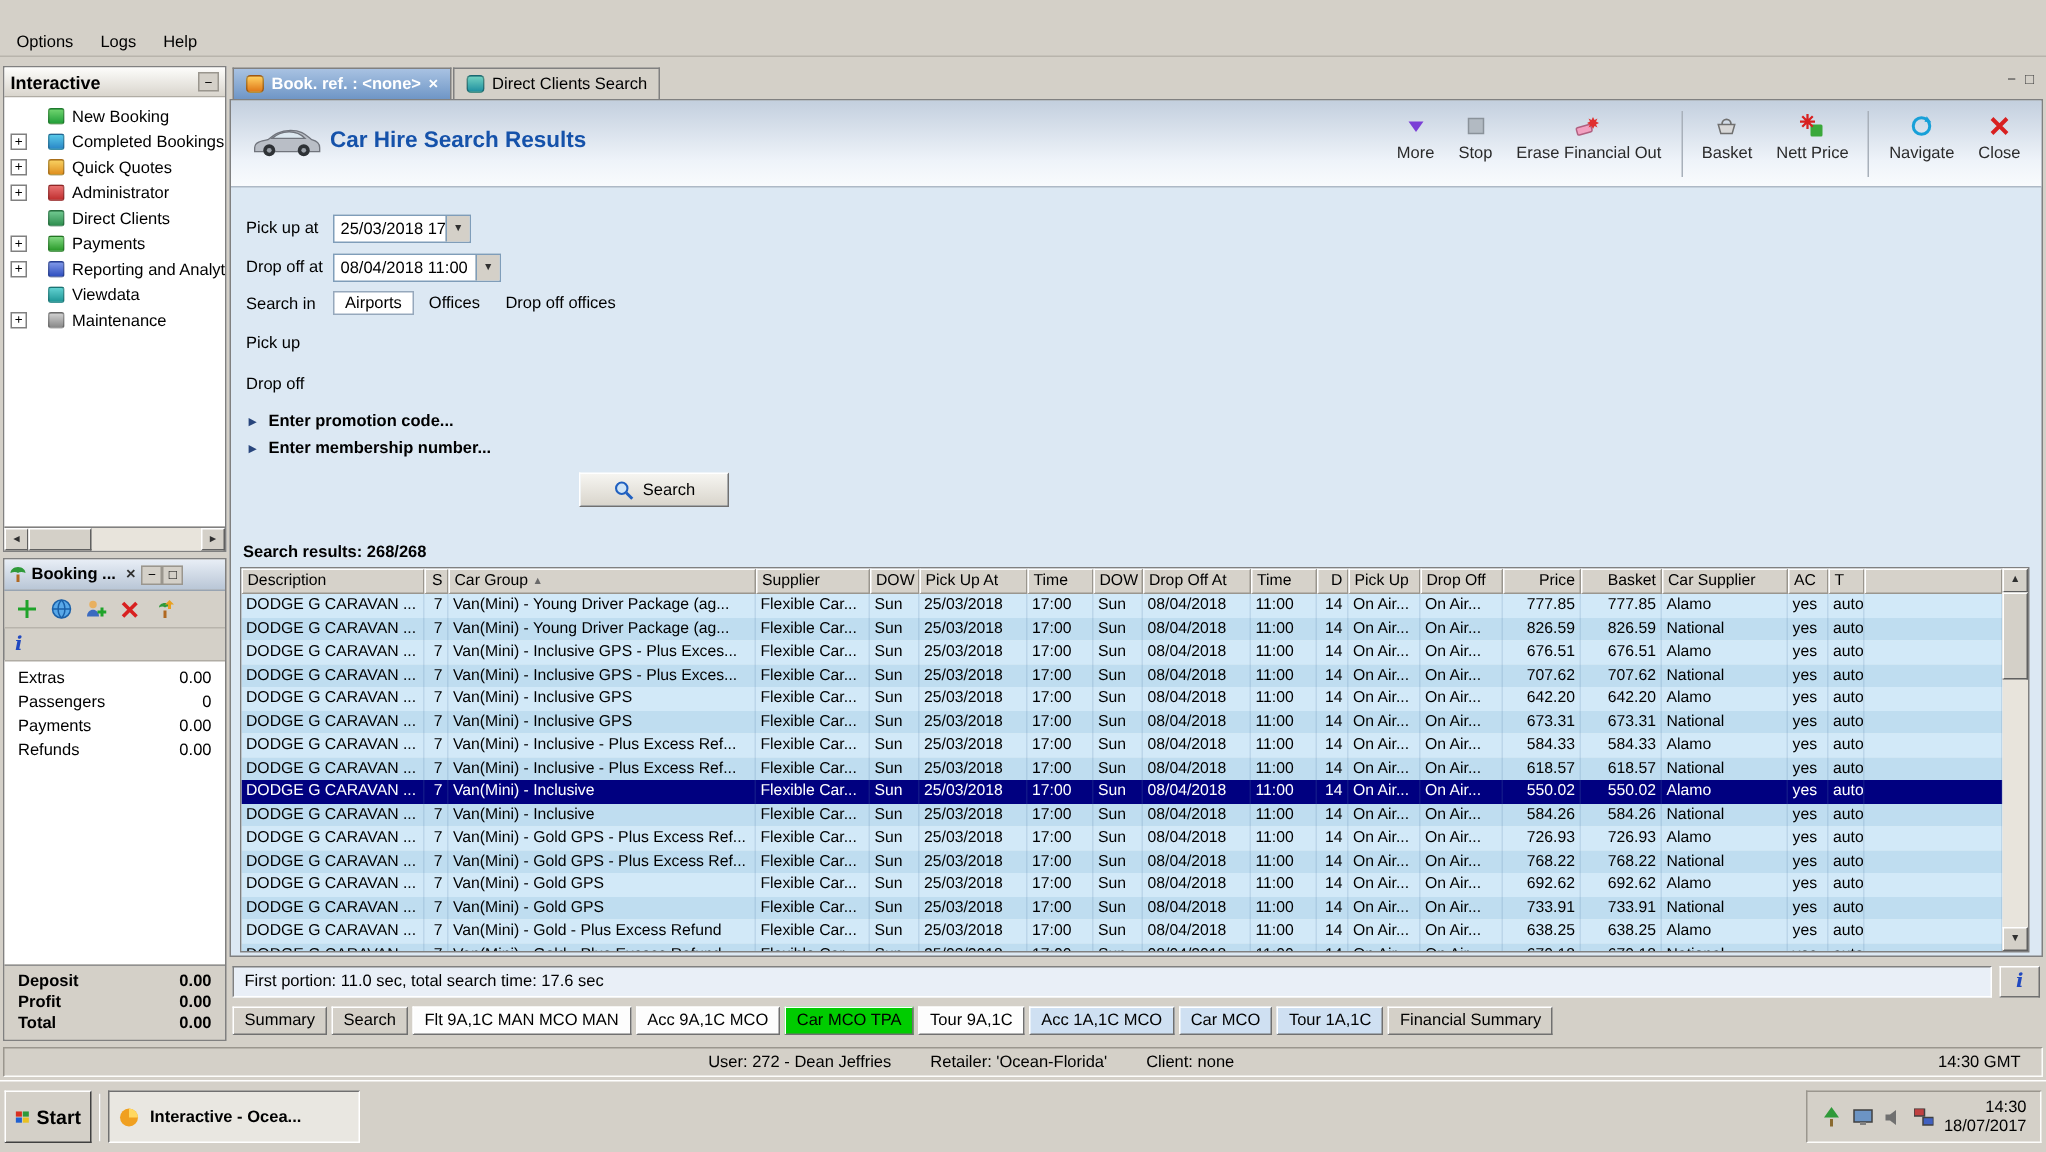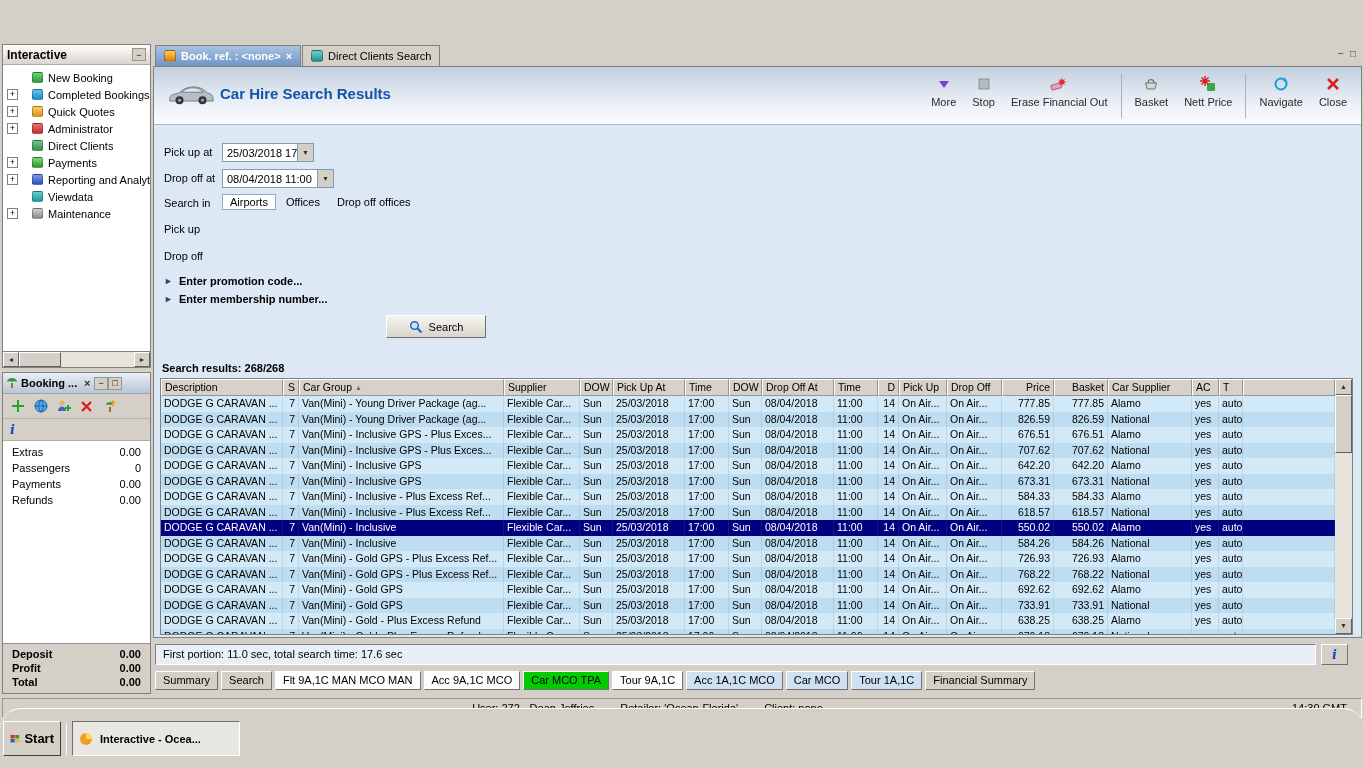--- a/index.html
+++ b/index.html
@@ -159,21 +159,21 @@
     white-space:nowrap;overflow:hidden;border-right:1px solid rgba(90,130,170,.18);}
   .gc.r{text-align:right;}
   .vscroll{position:absolute;top:0;right:0;width:17px;bottom:0;background:#e8e4dc;
     display:flex;flex-direction:column;}
   .vscroll .scroll-arrow{width:100%;height:16px;line-height:14px;}
   .vscroll .track{flex:1;position:relative;}
   .vscroll .thumb{position:absolute;top:0;left:0;right:0;height:58px;background:#d4d0c8;
     border:1px solid;border-color:#fff #606060 #606060 #fff;}
 
   
-  .status-line{position:absolute;left:0;right:12px;bottom:28px;height:24px;display:flex;
+  .status-line{position:absolute;left:0;right:0;bottom:28px;height:24px;display:flex;
     align-items:center;gap:5px;padding:0 2px;}
   .status-inner{flex:1;height:21px;background:#e9eff7;border:1px solid;
     border-color:#808080 #fff #fff #808080;display:flex;align-items:center;
     padding:0 7px;}
   .i-box{width:27px;height:21px;background:#d4d0c8;border:1px solid;
     border-color:#fff #707070 #707070 #fff;display:flex;align-items:center;
     justify-content:center;}
   .bottom-tabs{position:absolute;left:2px;bottom:4px;height:20px;display:flex;
     align-items:center;gap:3px;}
   .btab{height:19px;display:flex;align-items:center;padding:0 7px;background:#d4d0c8;
@@ -183,41 +183,46 @@
   .btab.selected{background:#00cc00;}
 
   
   .userbar{position:absolute;left:2px;right:2px;bottom:6px;height:20px;
     border:1px solid;border-color:#9a968e #fdfdfb #fdfdfb #9a968e;
     display:flex;align-items:center;background:#d4d0c8;}
   .userbar .center{flex:1;display:flex;justify-content:center;gap:26px;}
   .userbar .right{margin-right:14px;}
 
   
-  .taskbar{position:absolute;left:0;right:0;bottom:0;height:60px;background:#d4d0c8;
-    border-top:1px solid #fff;display:flex;align-items:center;padding:0 3px;gap:5px;border-radius:21px;}
+  .taskbar{position:absolute;left:0;right:0;bottom:0;height:48px;background:#d4d0c8;
+    border-top:1px solid #fff;display:flex;align-items:center;padding:0 3px;gap:5px;}
   .start-btn{width:58px;height:35px;background:#d4d0c8;border:1px solid;
     border-color:#fff #404040 #404040 #fff;display:flex;align-items:center;
     justify-content:center;gap:4px;font-weight:bold;font-size:13px;font-family:inherit;}
   .tb-divider{width:1px;height:32px;background:#9a968e;border-right:1px solid #fff;}
   .task-btn{width:168px;height:35px;background:#e9e7e1;border:1px solid;
     border-color:#707070 #fff #fff #707070;display:flex;align-items:center;gap:6px;
     padding:0 6px;font-weight:bold;font-family:inherit;font-size:11px;
     white-space:nowrap;overflow:hidden;}
   .taskbar .spring{flex:1;}
   .tray{height:35px;border:1px solid;border-color:#9a968e #fdfdfb #fdfdfb #9a968e;
     display:flex;align-items:center;gap:7px;padding:0 9px;}
   .tray-clock{text-align:right;line-height:13px;}
 </style>
 </head>
 <body>
 
 <div class="screen">
 
 
+  <div class="menubar" id="menubar">
+      <span class="menu-item">Options</span>
+      <span class="menu-item">Logs</span>
+      <span class="menu-item">Help</span>
+    </div>
 
   <div class="main">
 
     <div class="left-col">
       <div class="interactive-panel">
         <div class="panel-header">
           <span>Interactive</span>
           <span class="spring"></span>
           <button class="mini-btn">−</button>
         </div>
@@ -955,14 +960,35 @@
     </button>
     <span class="tb-divider"></span>
     <button class="task-btn">
       <svg width="15" height="14" viewBox="0 0 15 14">
         <circle cx="7" cy="7" r="6" fill="#f0a020"></circle>
         <path d="M7 1a6 6 0 016 6H7z" fill="#ffd860"></path>
       </svg>
       <span>Interactive - Ocea...</span>
     </button>
     <span class="spring"></span>
+    <span class="tray">
+      <svg width="14" height="14" viewBox="0 0 14 14">
+        <rect x="6" y="8" width="2" height="5" fill="#8a6a30"></rect>
+        <path d="M7 0L12 7H2z" fill="#2f9a3a"></path>
+      </svg>
+      <svg width="14" height="12" viewBox="0 0 14 12">
+        <rect x="1" y="1" width="12" height="8" fill="#6c94c4" stroke="#404040"></rect>
+        <rect x="5" y="9" width="4" height="2" fill="#808080"></rect>
+      </svg>
+      <svg width="13" height="12" viewBox="0 0 13 12">
+        <path d="M1 4h3l4-3v10L4 8H1z" fill="#707070"></path>
+      </svg>
+      <svg width="13" height="12" viewBox="0 0 13 12">
+        <rect x="0" y="0" width="7" height="5" fill="#c04040" stroke="#404040"></rect>
+        <rect x="6" y="6" width="7" height="5" fill="#4060c0" stroke="#404040"></rect>
+      </svg>
+      <span class="tray-clock">
+        <span>14:30</span><br>
+        <span>18/07/2017</span>
+      </span>
+    </span>
   </div>
 </div>
 
 </body></html>

